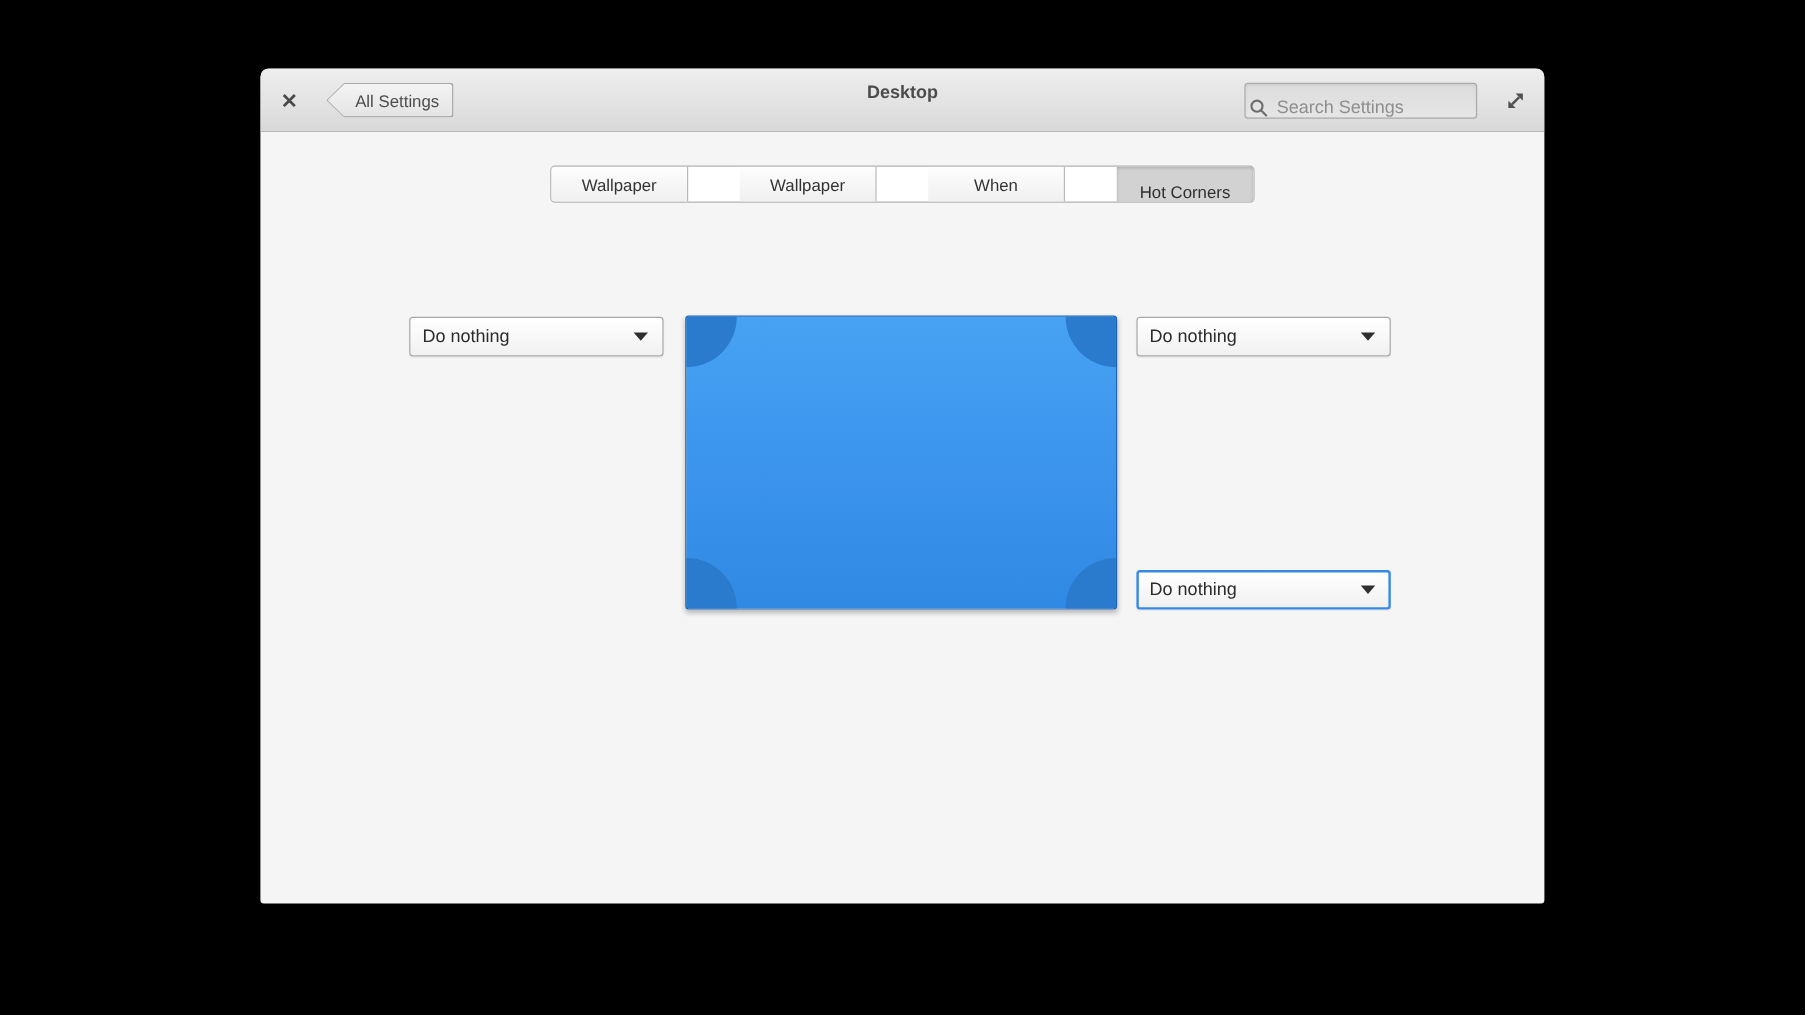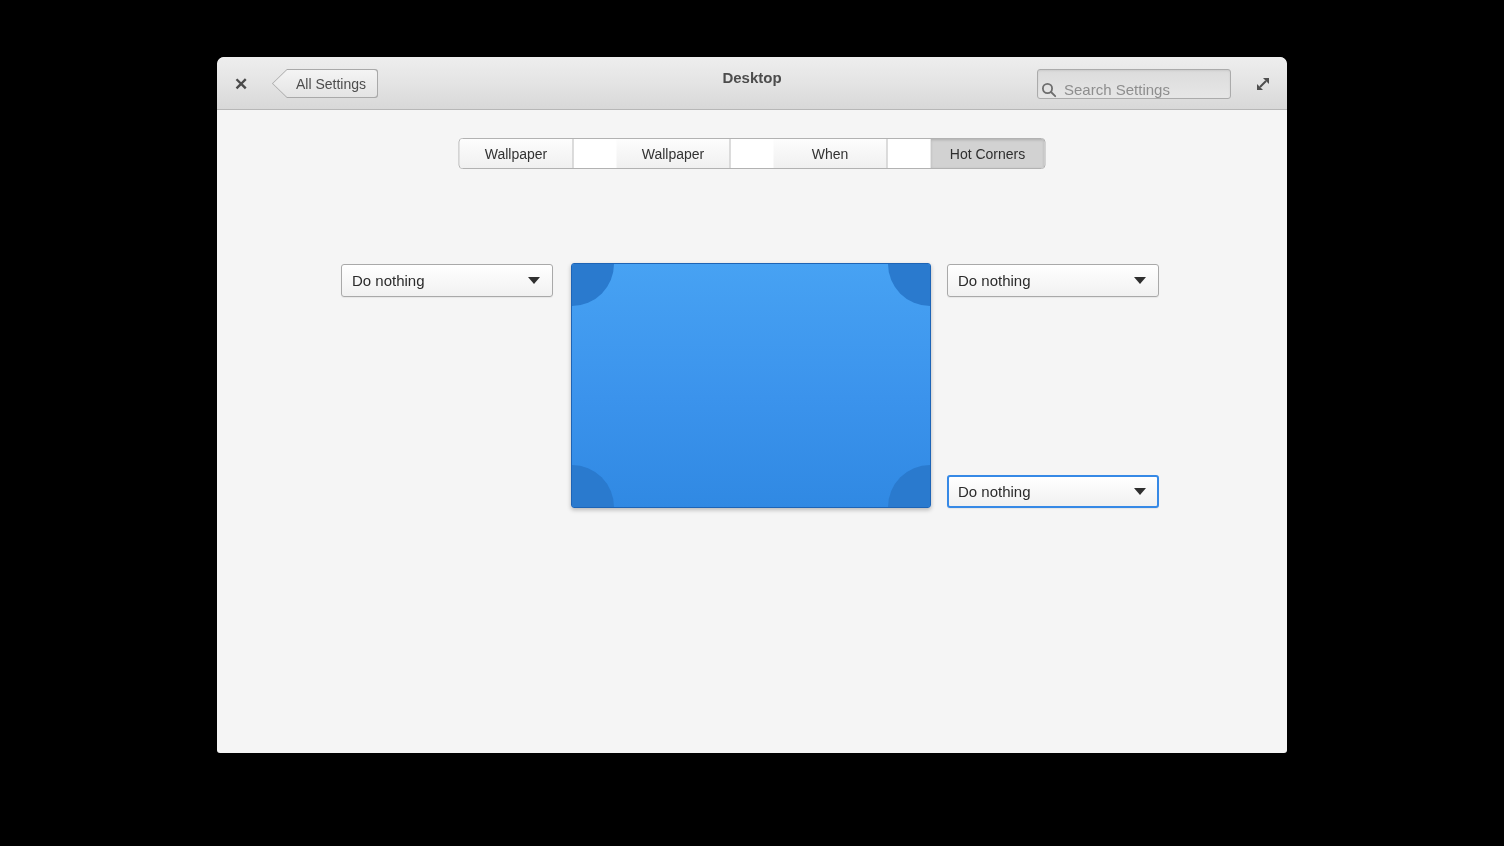--- a/index.html
+++ b/index.html
@@ -94,21 +94,21 @@
     gap: 43px;
   }
   .tab {
     width: 114px; height: 29px;
     display: flex; align-items: center; justify-content: center;
     font-size: 14px; color: #333333;
     background: linear-gradient(180deg, #fdfdfd, #f0f0f0);
     border-right: 1px solid #b9b9b9;
     cursor: pointer; user-select: none;
   }
-  .tab:last-child { border-right: none; }
+  .tab:last-child { border-right: none; align-items: flex-end; }
   .tab.selected {
     background: #d2d2d2;
     box-shadow: inset 0 1px 3px rgba(0,0,0,0.18);
     color: #2e2e2e;
   }
   
   .heading {
     position: absolute; left: 124px; top: 149px;
     font-size: 15px; font-weight: bold; color: #4a4a4a;
   }

